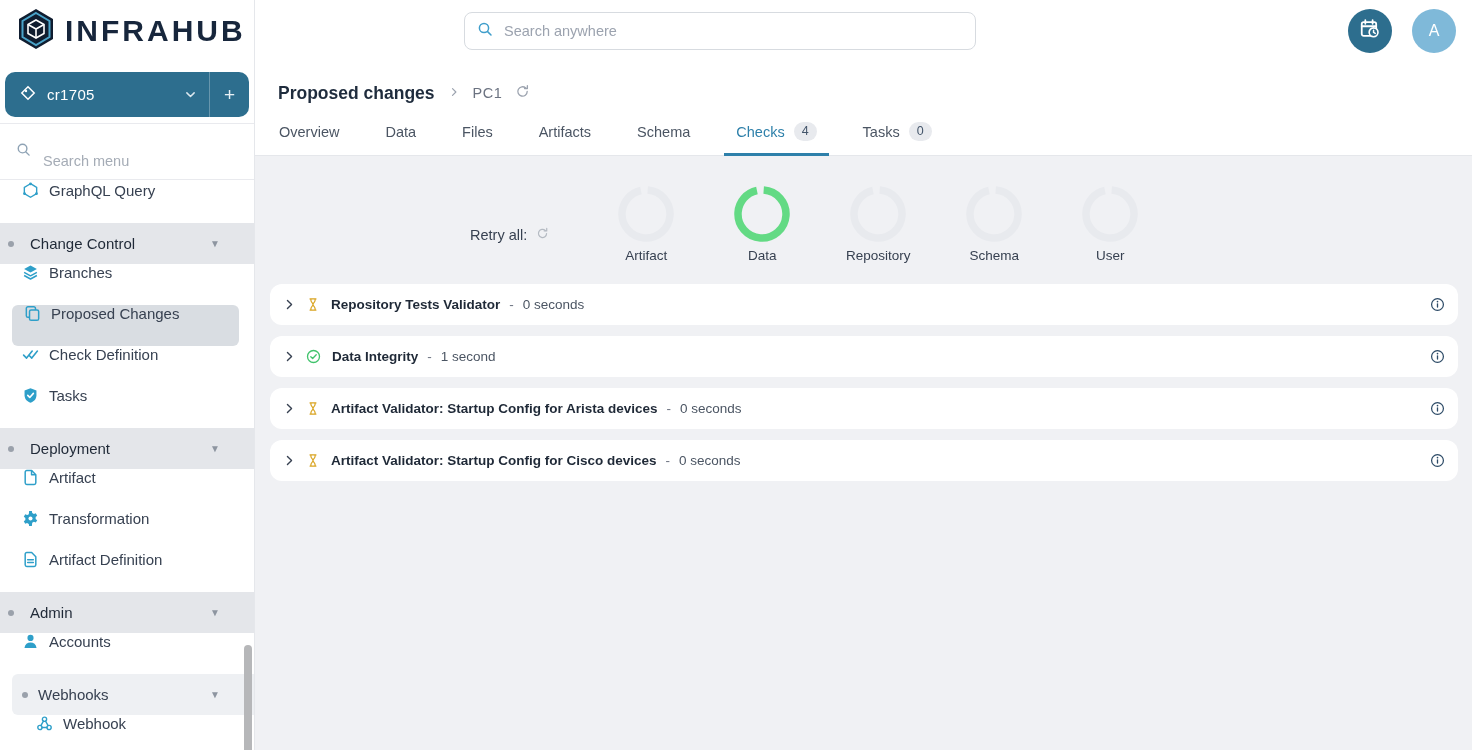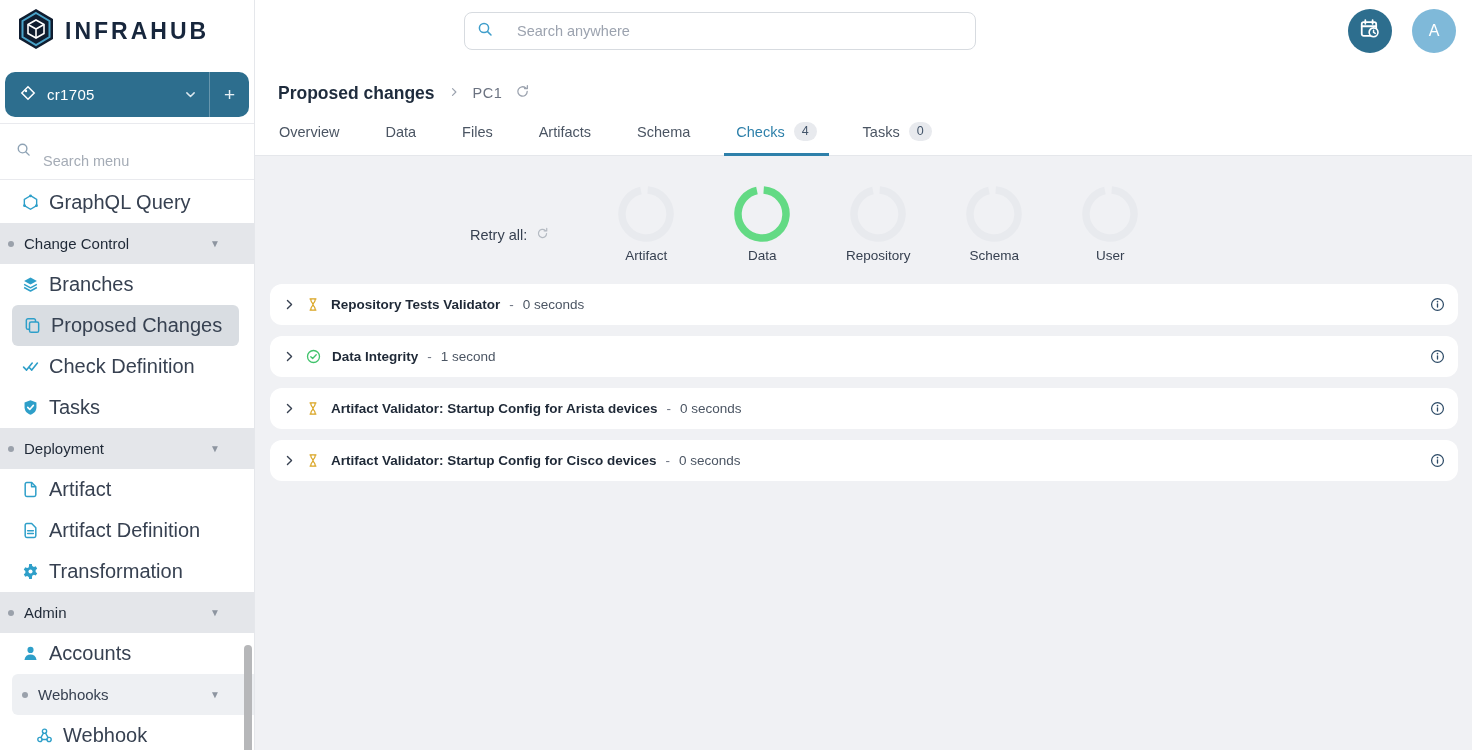--- a/index.html
+++ b/index.html
@@ -10,62 +10,62 @@
     background:#ffffff; color:#1f2937;
   }
   .app { display:flex; width:1472px; height:750px; }
 
   
   .sidebar {
     width:255px; min-width:255px; height:750px; background:#fff;
     border-right:1px solid #e5e7eb; position:relative;
   }
   .logo-row { height:62px; display:flex; align-items:center; padding-left:16px; gap:9px; }
-  .logo-text { font-size:23px; font-weight:800; letter-spacing:3px; color:#17263c; }
+  .logo-text { font-size:30px; font-weight:800; letter-spacing:3px; color:#17263c; }
 
   .branch-btn {
     margin:10px 5px 0 5px; height:45px; background:#2d6e8e; border-radius:10px;
     display:flex; align-items:stretch; color:#fff; cursor:pointer;
   }
   .branch-main { flex:1; display:flex; align-items:center; gap:11px; padding:0 12px 0 15px; }
   .branch-name { font-size:15px; letter-spacing:.3px; }
   .branch-chevron { margin-left:auto; display:flex; align-items:center; }
   .branch-divider { width:1px; background:rgba(255,255,255,.28); }
   .branch-add { width:39px; display:flex; align-items:center; justify-content:center;
     font-size:19px; font-weight:400; color:#e8f1f6; }
 
   .sidebar-sep { border-bottom:1px solid #e9eaee; margin-top:6px; }
   .search-menu { height:56px; display:flex; align-items:center; gap:10px;
     padding-left:16px; border-bottom:1px solid #e9eaee; }
   .search-menu input { border:none; outline:none; font-size:14.5px; width:170px;
     font-family:inherit; color:#374151; background:transparent;margin-top:18px; }
   .search-menu input::placeholder { color:#a5acb6; }
 
   .menu { padding-top:2px; }
-  .menu-item { height:41px; display:flex; align-items:center; gap:10px;
-    padding-left:22px; font-size:20px; color:#374151; cursor:pointer; }
+  .menu-item { height:41px; display:flex; align-items:flex-start; gap:10px;
+    padding-left:22px; font-size:15px; color:#374151; cursor:pointer; }
   .menu-item.selected { background:#d9dde2; border-radius:6px; margin:0 15px 0 12px; padding-left:12px; }
   .mi-icon { width:17px; height:17px; flex:0 0 17px; display:flex; }
-  .menu-section { height:41px; display:flex; align-items:center; gap:10px;
+  .menu-section { height:41px; display:flex; align-items:center; gap:16px;
     background:#e4e6ea; padding-left:8px; font-size:15px; color:#1f2937; cursor:pointer; }
   .bullet { width:6px; height:6px; border-radius:50%; background:#9aa1ab; flex:0 0 6px; }
   .caret { margin-left:auto; margin-right:34px; color:#8d95a0; font-size:10px; }
   .menu-subsection { height:41px; display:flex; align-items:center; gap:10px;
     background:#eef0f3; margin-left:12px; padding-left:10px; font-size:15px; color:#374151;
     border-radius:6px 0 0 6px; cursor:pointer; }
   .menu-subitem { padding-left:36px; }
   .scroll-thumb { position:absolute; right:2px; top:645px; width:8px; height:110px;
     background:#b6b7b9; border-radius:4px; }
 
   
   .main { flex:1; position:relative; height:750px; background:#fff; }
   .topbar { height:62px; position:relative; }
   .global-search { position:absolute; left:209px; top:12px; width:512px; height:38px;
     border:1px solid #d7dbe0; border-radius:8px; display:flex; align-items:center;
-    gap:22px; padding:0 12px; background:#fff; }
+    gap:9px; padding:0 12px; background:#fff; }
   .global-search input { flex:1; border:none; outline:none; font-size:14.5px;
     font-family:inherit; color:#374151; background:transparent; }
   .global-search input::placeholder { color:#9ca3af; }
   .topbar-actions { position:absolute; right:16px; top:9px; display:flex; gap:20px; }
   .icon-btn { width:44px; height:44px; border-radius:50%; background:#2d6e8e;
     display:flex; align-items:center; justify-content:center; cursor:pointer; }
   .avatar { width:44px; height:44px; border-radius:50%; background:#7fb9d9; color:#fff;
     display:flex; align-items:center; justify-content:center; font-size:16px; cursor:pointer; }
 
   .page-header { height:44px; padding:18px 0 0 23px; display:flex; align-items:center; gap:13px; }
@@ -226,35 +226,35 @@
               <path d="M4.5 1.5h4.6L13 5.4V13a1.5 1.5 0 0 1-1.5 1.5h-7A1.5 1.5 0 0 1 3 13V3a1.5 1.5 0 0 1 1.5-1.5Z" fill="none" stroke="#2e9fc9" stroke-width="1.4" stroke-linejoin="round"></path>
               <path d="M9 1.5v4h4" fill="none" stroke="#2e9fc9" stroke-width="1.4" stroke-linejoin="round"></path>
             </svg>
         </span>
         <span>Artifact</span>
       </div>
 
       <div class="menu-item">
         <span class="mi-icon">
           <svg width="17" height="17" viewBox="0 0 16 16">
+              <path d="M6.7 1h2.6l.3 1.9a5.2 5.2 0 0 1 1.6.9l1.8-.7 1.3 2.2-1.5 1.2a5.2 5.2 0 0 1 0 1.9l1.5 1.2-1.3 2.2-1.8-.7a5.2 5.2 0 0 1-1.6.9L9.3 15H6.7l-.3-1.9a5.2 5.2 0 0 1-1.6-.9l-1.8.7-1.3-2.2 1.5-1.2a5.2 5.2 0 0 1 0-1.9L1.7 6.3 3 4.1l1.8.7a5.2 5.2 0 0 1 1.6-.9Z" fill="#2e9fc9"></path>
+              <circle cx="8" cy="8" r="1.9" fill="#fff"></circle>
+            </svg>
+        </span>
+        <span>Transformation</span>
+      </div>
+
+      <div class="menu-item">
+        <span class="mi-icon">
+          <svg width="17" height="17" viewBox="0 0 16 16">
               <path d="M4.5 1.5h4.6L13 5.4V13a1.5 1.5 0 0 1-1.5 1.5h-7A1.5 1.5 0 0 1 3 13V3a1.5 1.5 0 0 1 1.5-1.5Z" fill="none" stroke="#2e9fc9" stroke-width="1.4" stroke-linejoin="round"></path>
               <path d="M5.3 8.2h5.4M5.3 10.8h5.4" stroke="#2e9fc9" stroke-width="1.3" stroke-linecap="round"></path>
             </svg>
         </span>
         <span>Artifact Definition</span>
-      </div>
-
-      <div class="menu-item">
-        <span class="mi-icon">
-          <svg width="17" height="17" viewBox="0 0 16 16">
-              <path d="M6.7 1h2.6l.3 1.9a5.2 5.2 0 0 1 1.6.9l1.8-.7 1.3 2.2-1.5 1.2a5.2 5.2 0 0 1 0 1.9l1.5 1.2-1.3 2.2-1.8-.7a5.2 5.2 0 0 1-1.6.9L9.3 15H6.7l-.3-1.9a5.2 5.2 0 0 1-1.6-.9l-1.8.7-1.3-2.2 1.5-1.2a5.2 5.2 0 0 1 0-1.9L1.7 6.3 3 4.1l1.8.7a5.2 5.2 0 0 1 1.6-.9Z" fill="#2e9fc9"></path>
-              <circle cx="8" cy="8" r="1.9" fill="#fff"></circle>
-            </svg>
-        </span>
-        <span>Transformation</span>
       </div>
 
       <div class="menu-section">
         <span class="bullet"></span>
         <span>Admin</span>
         <span class="caret">▼</span>
       </div>
 
       <div class="menu-item">
         <span class="mi-icon">

